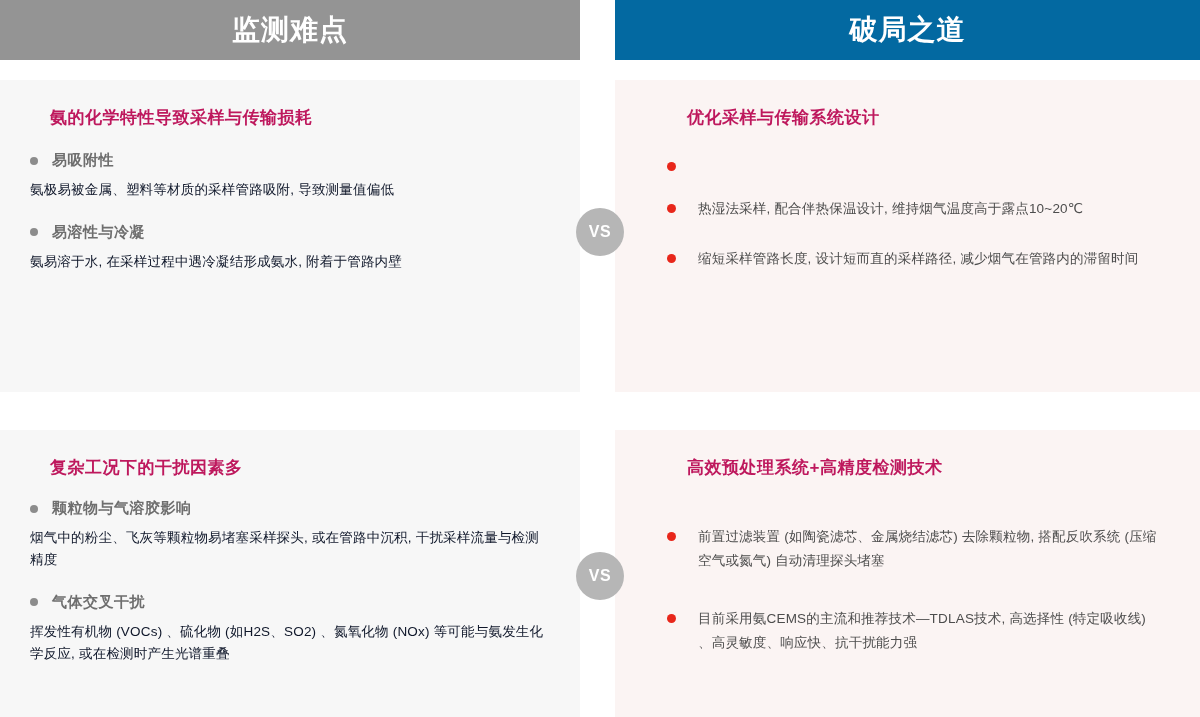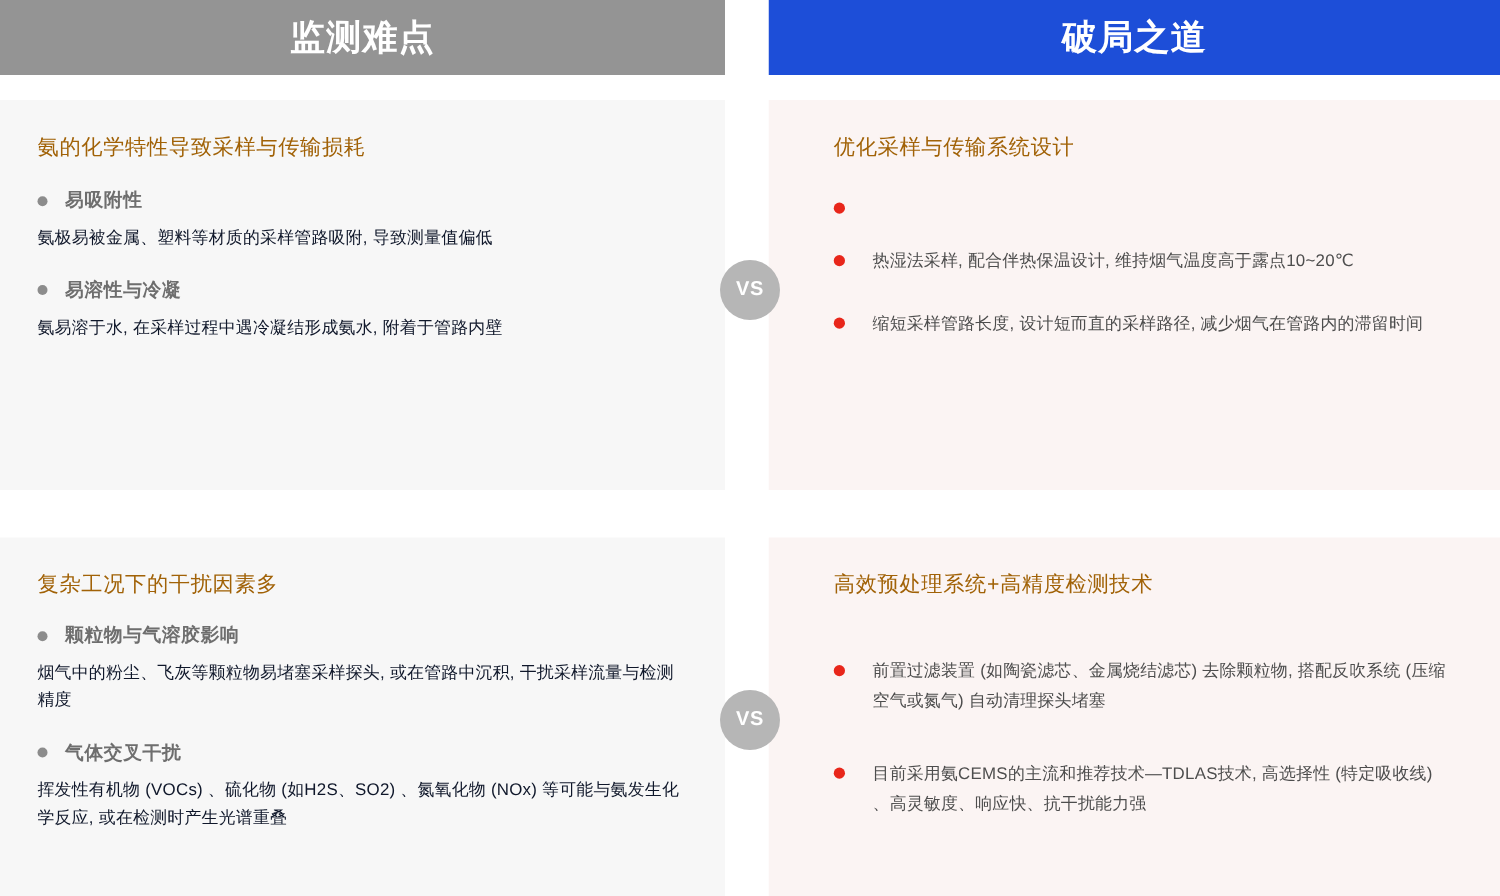--- a/index.html
+++ b/index.html
@@ -32,21 +32,21 @@
     display: flex;
     align-items: center;
     justify-content: center;
     color: #ffffff;
     font-size: 28px;
     font-weight: bold;
     letter-spacing: 1px;
   }
   .hdr-left  { width: 580px; background: #949494; }
   .hdr-gap   { width: 35px;  background: #ffffff; }
-  .hdr-right { width: 585px; background: #1d4ed8; }
+  .hdr-right { width: 585px; background: #0369a1; }
 
   
   .row {
     position: absolute;
     left: 0;
     width: 1200px;
     display: flex;
   }
   .row-1 { top: 80px;  height: 312px; }
   .row-2 { top: 430px; height: 294px; }
@@ -62,24 +62,25 @@
   .card-gap { width: 35px; background: #ffffff; }
   .card-right {
     width: 585px;
     background: #fbf4f3;
     padding-left: 52px;
     padding-right: 42px;
   }
 
   .card-title {
     font-size: 17px;
-    font-weight: normal;
-    color: #a16207;
+    font-weight: bold;
+    color: #be185d;
     letter-spacing: .5px;
     margin-bottom: 22px;
+    margin-left: 20px;
   }
   .card-right .card-title { margin-bottom: 26px; }
   .row-2 .card-right .card-title { margin-bottom: 46px; }
   .row-2 .card-left .card-title { margin-bottom: 20px; }
 
   
   .l-item { margin-bottom: 22px; }
   .l-item:last-child { margin-bottom: 0; }
   .l-head {
     display: flex;

